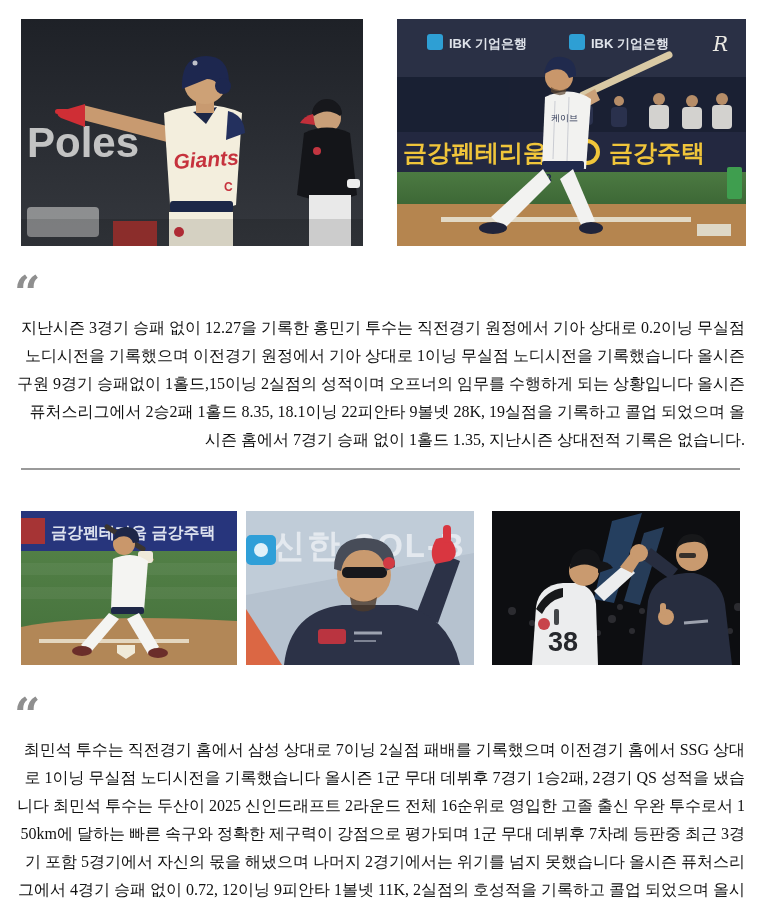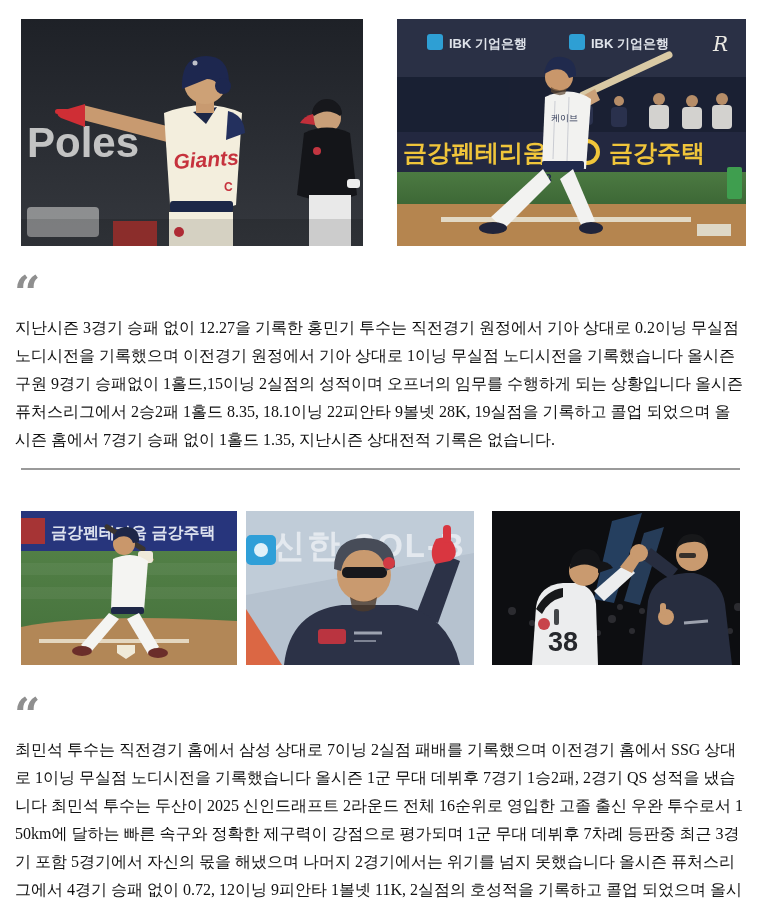--- a/index.html
+++ b/index.html
@@ -18,21 +18,21 @@
   .quote-glyph{
     display:block;margin:30px 0 0 14px;height:30px;
     font-family:"DejaVu Serif","Liberation Serif",serif;
     font-size:46px;line-height:34px;color:#8f8f8f;font-weight:bold;
     letter-spacing:-2px;
   }
   .quote2{margin-top:33px;}
   .para{
     width:730px;margin:8px 15px 0 15px;
     font-size:16px;line-height:28px;color:#111;
-    word-break:break-all;text-align:left;
+    word-break:break-all;text-align:right;
   }
   .divider{
     border:none;border-top:2px solid #9a9a9a;
     width:719px;margin:14px 0 0 21px;
   }
   svg text{user-select:none;}
 </style>
 </head>
 <body>
 

